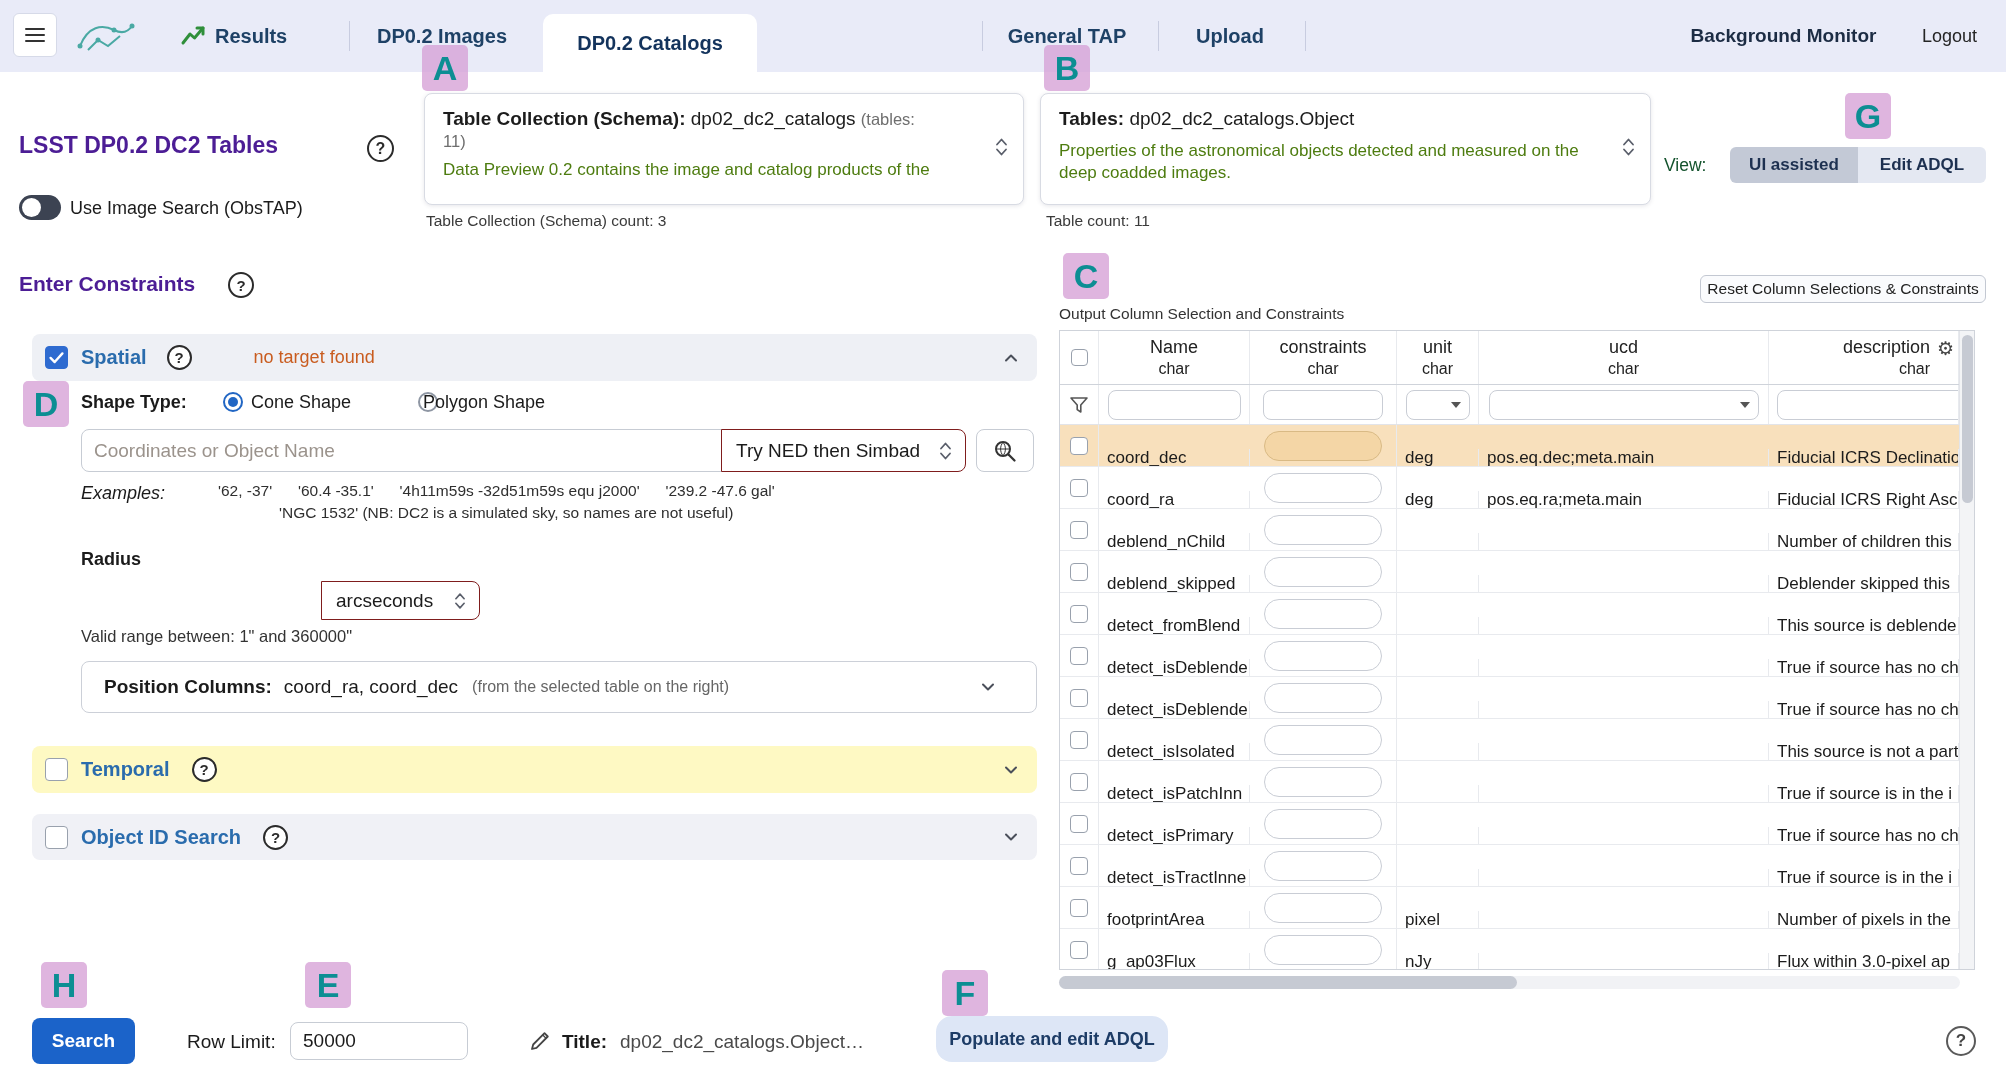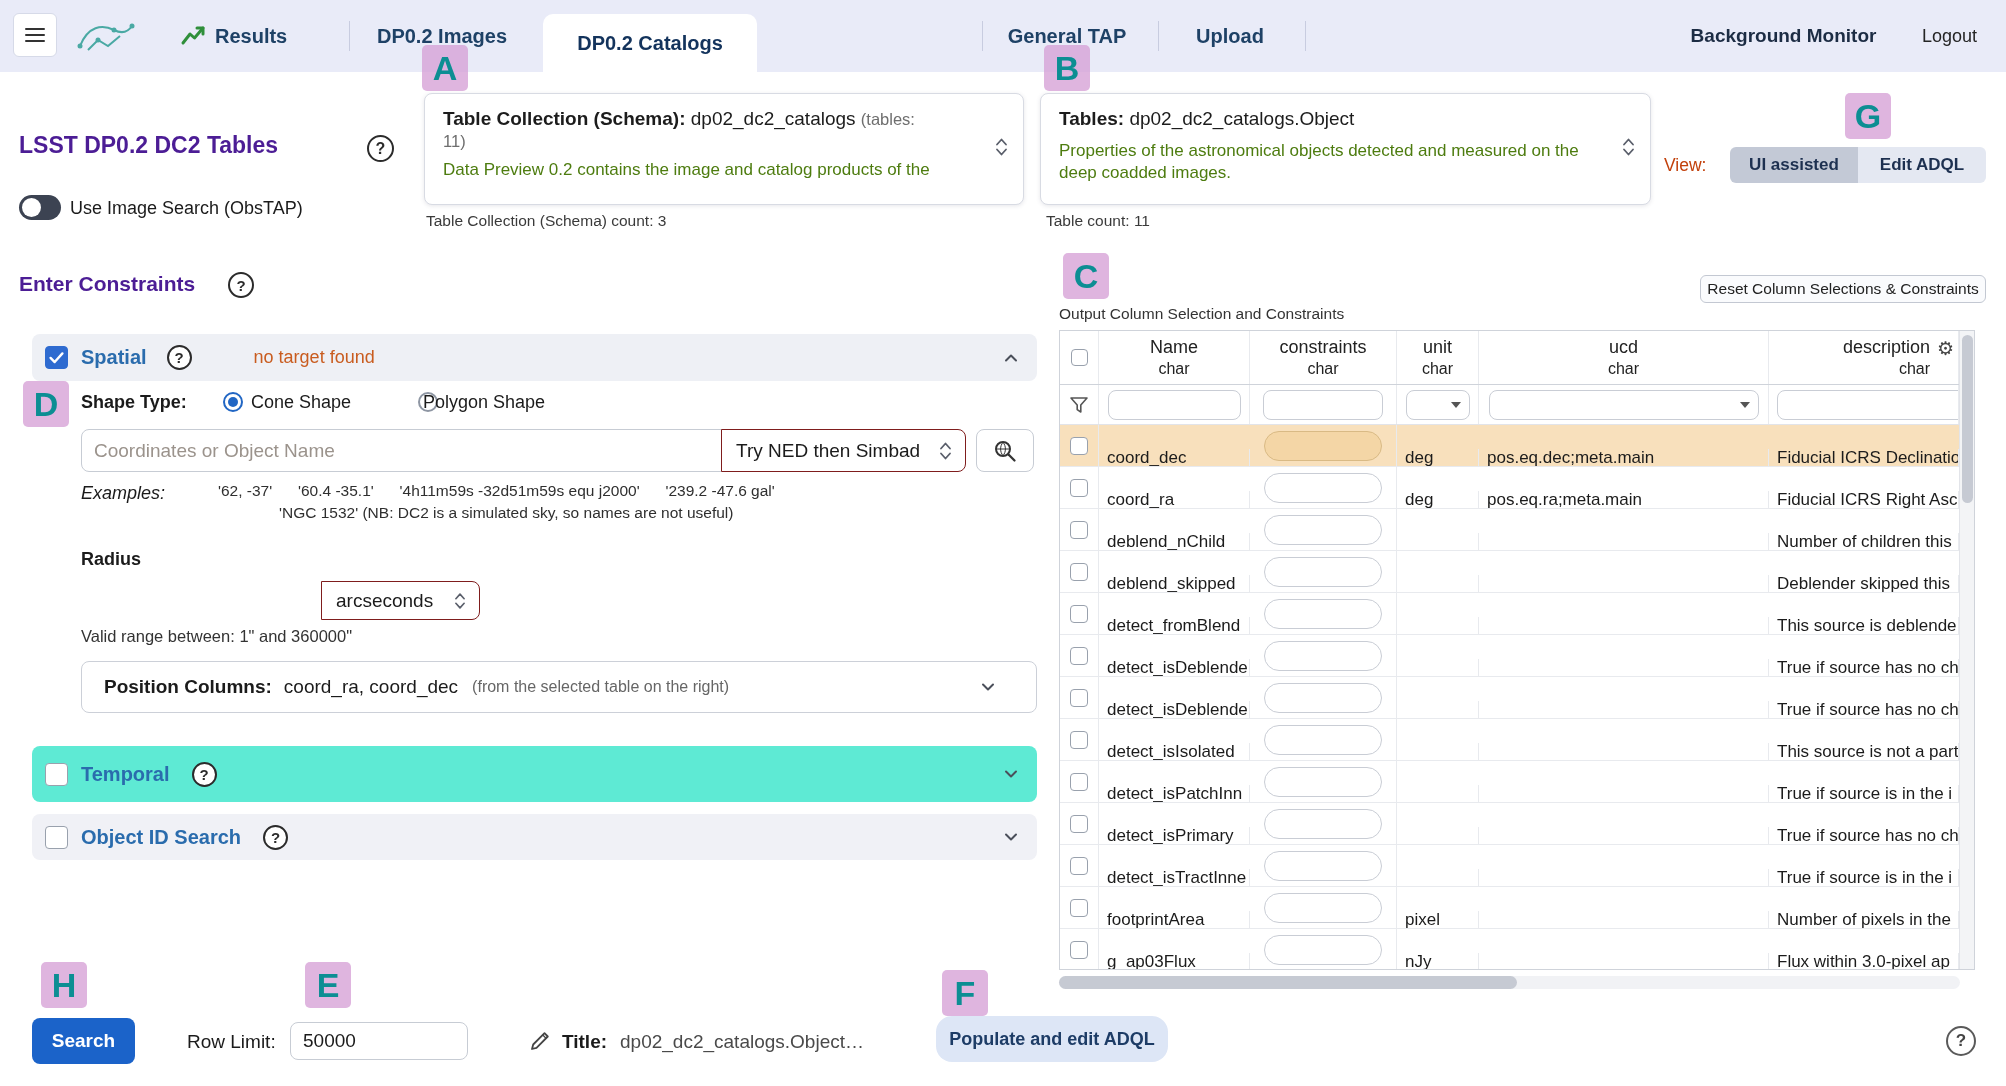--- a/index.html
+++ b/index.html
@@ -32,21 +32,21 @@
   .p-label { font-weight:700; }
   .p-note { color:#6e6e6e; font-size:16.5px; }
   .p-desc { margin-top:8px; font-size:17px; color:#4d7c0f; line-height:22px; overflow:hidden; }
   .stepper { position:absolute; right:14px; top:50%; transform:translateY(-50%); }
   .count-txt { position:absolute; font-size:15.5px; color:#3a3a3a; }
 
   .seg-btn { position:absolute; top:147px; width:128px; height:36px; display:flex; align-items:center; justify-content:center;
              font-size:17px; font-weight:700; color:#1d3050; cursor:pointer; }
   .seg-left { border-radius:6px 0 0 6px; background:#c3c9d6; }
   .seg-right { border-radius:0 6px 6px 0; background:#e4e8f2; }
-  .view-label { position:absolute; left:1664px; top:147px; height:36px; display:flex; align-items:center; font-size:17.5px; color:#c2410c; }
+  .view-label { position:absolute; left:1664px; top:147px; height:36px; display:flex; align-items:center; font-size:17.5px; color:#14532d; }
 
   
   .blue-title { position:absolute; color:#4c1d95; font-weight:700; }
   .help { border:2px solid #2b2b2b; border-radius:50%; color:#2b2b2b; font-weight:700;
           display:flex; align-items:center; justify-content:center; background:#fff; cursor:pointer; }
   .toggle { position:absolute; left:19px; top:195px; width:42px; height:25px; background:#3c4352; border-radius:13px; cursor:pointer; }
   .toggle .knob { position:absolute; left:3px; top:3px; width:19px; height:19px; background:#fff; border-radius:50%; }
 
   .section-bar { position:absolute; left:32px; width:1005px; background:#eef0f5; border-radius:8px;
                  display:flex; align-items:center; padding-left:13px; }
@@ -276,21 +276,21 @@
     <span style="font-size:19px; margin-left:12px;">coord_ra, coord_dec</span>
     <span style="font-size:16px; margin-left:14px; color:#666;">(from the selected table on the right)</span>
     <span class="bar-chevron">
       <svg width="20" height="20" viewBox="0 0 20 20">
           <path d="M5 7.5 L10 12.5 L15 7.5" fill="none" stroke="#4a4f5a" stroke-width="2" stroke-linecap="round" stroke-linejoin="round"></path>
         </svg>
     </span>
   </div>
 
   
-  <div class="section-bar" style="top:746px; height:56px; background:#5eead4;">
+  <div class="section-bar" style="top:746px; height:47px; background:#fef9c3;">
     <span class="cb" style="width:23px; height:23px;"></span>
     <span class="sec-label">Temporal</span>
     <span class="help" style="width:25px; height:25px; font-size:15px; margin-left:22px;">?</span>
     <span class="bar-chevron">
       <svg width="20" height="20" viewBox="0 0 20 20">
           <path d="M5 7.5 L10 12.5 L15 7.5" fill="none" stroke="#4a4f5a" stroke-width="2" stroke-linecap="round" stroke-linejoin="round"></path>
         </svg>
     </span>
   </div>
 

